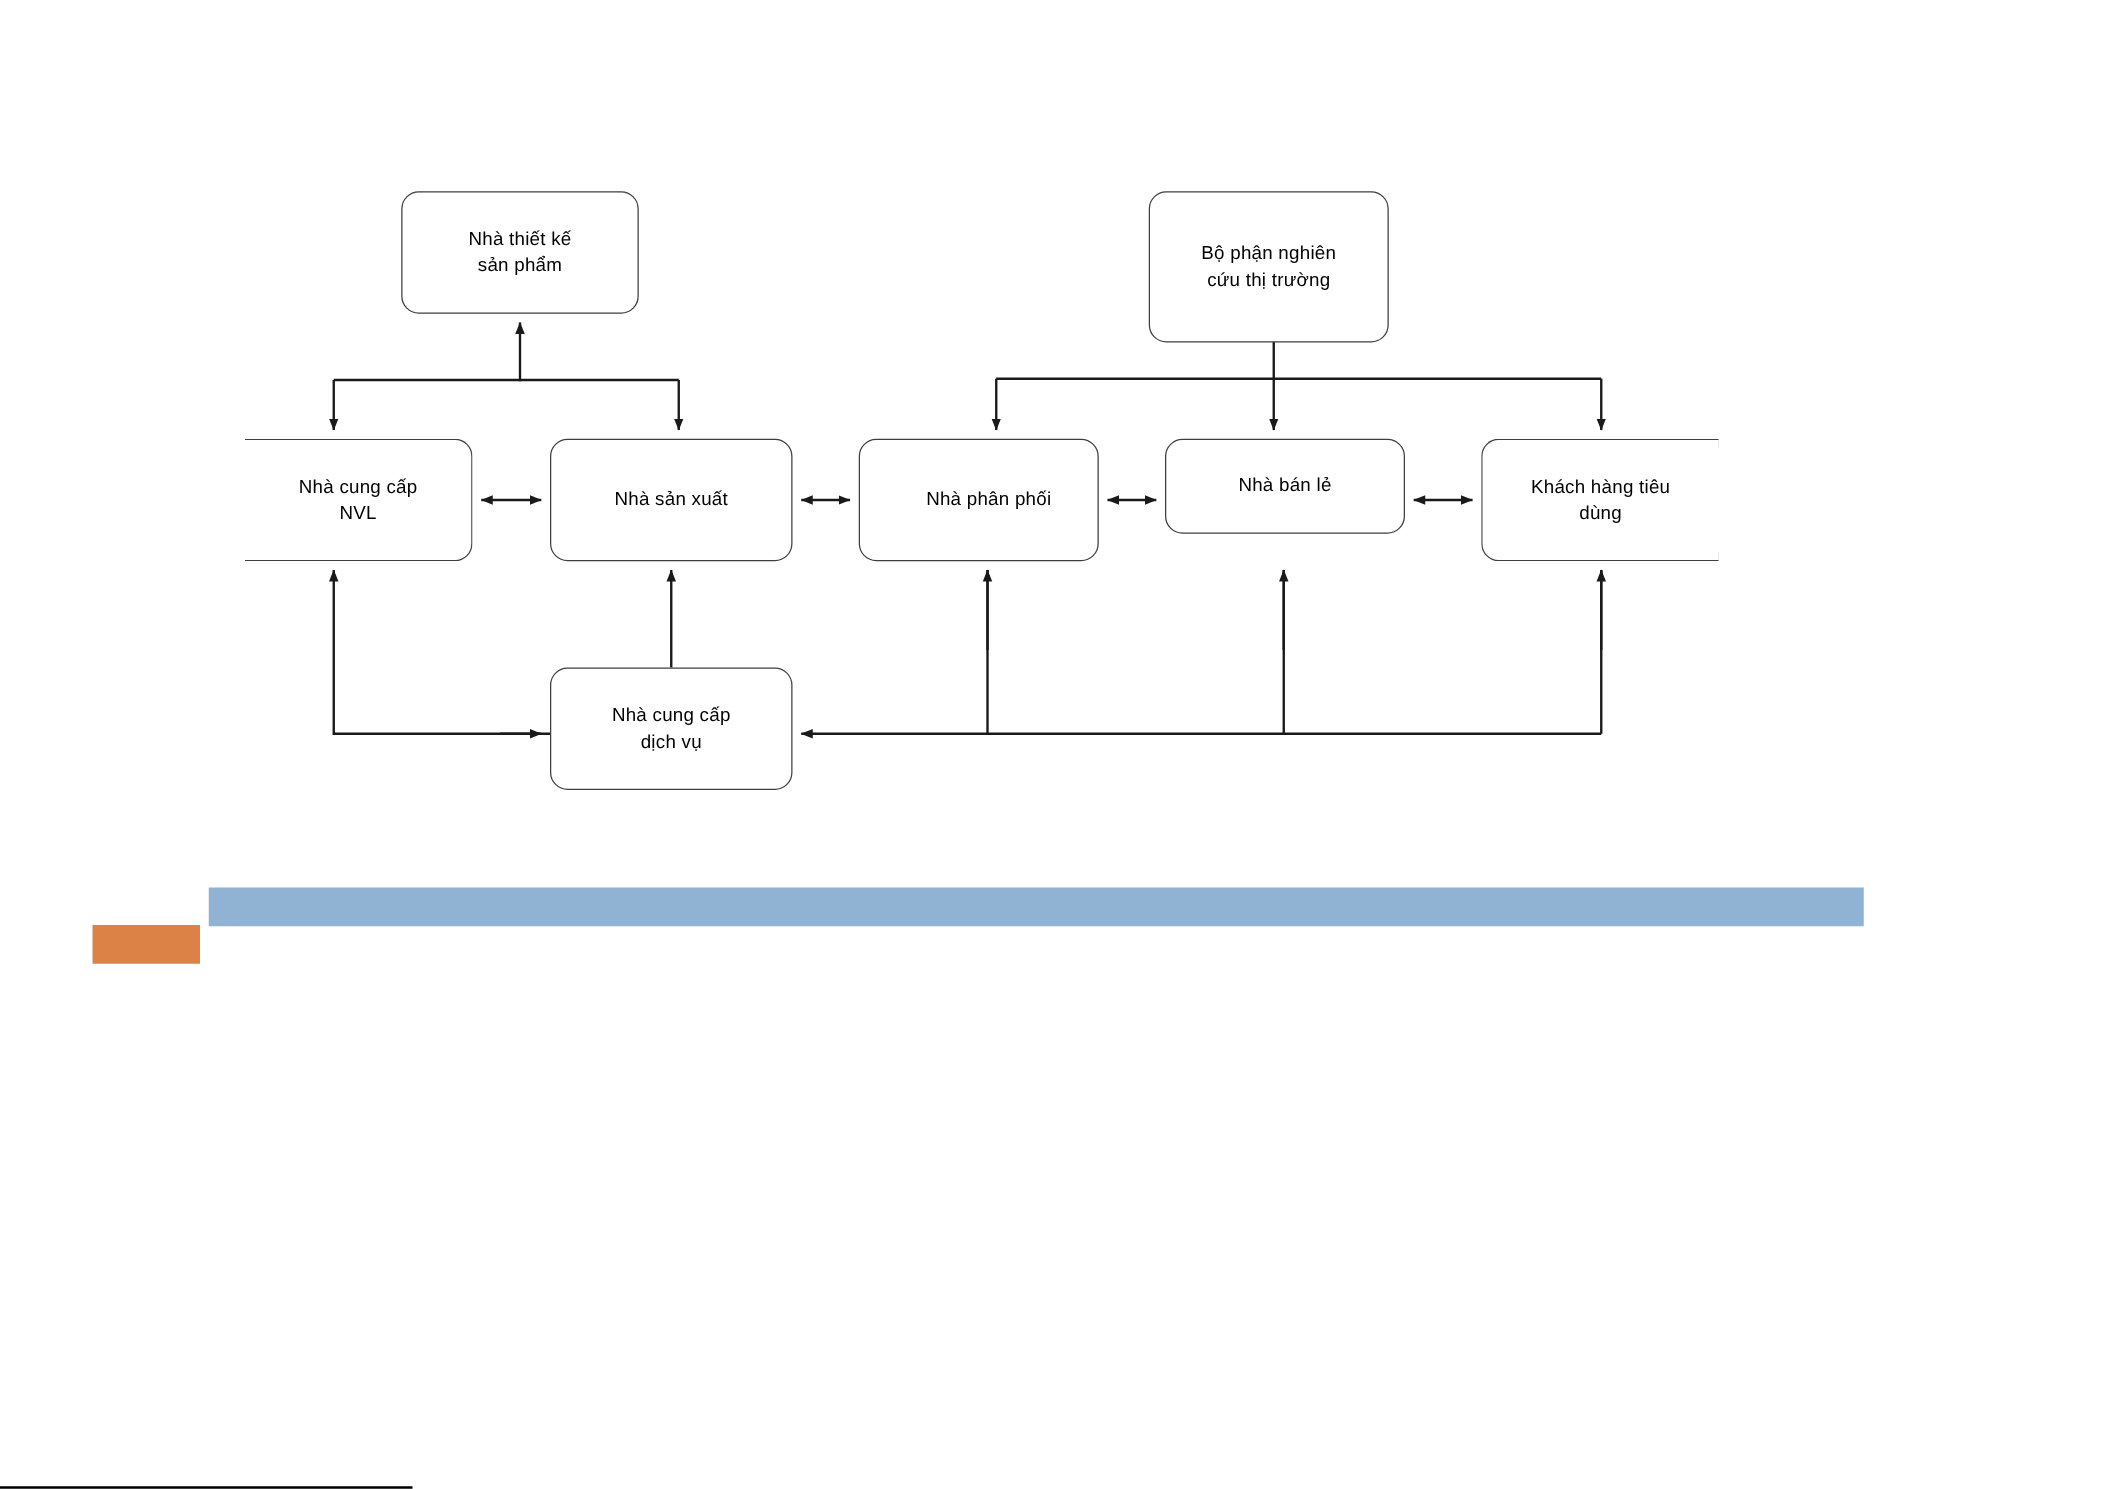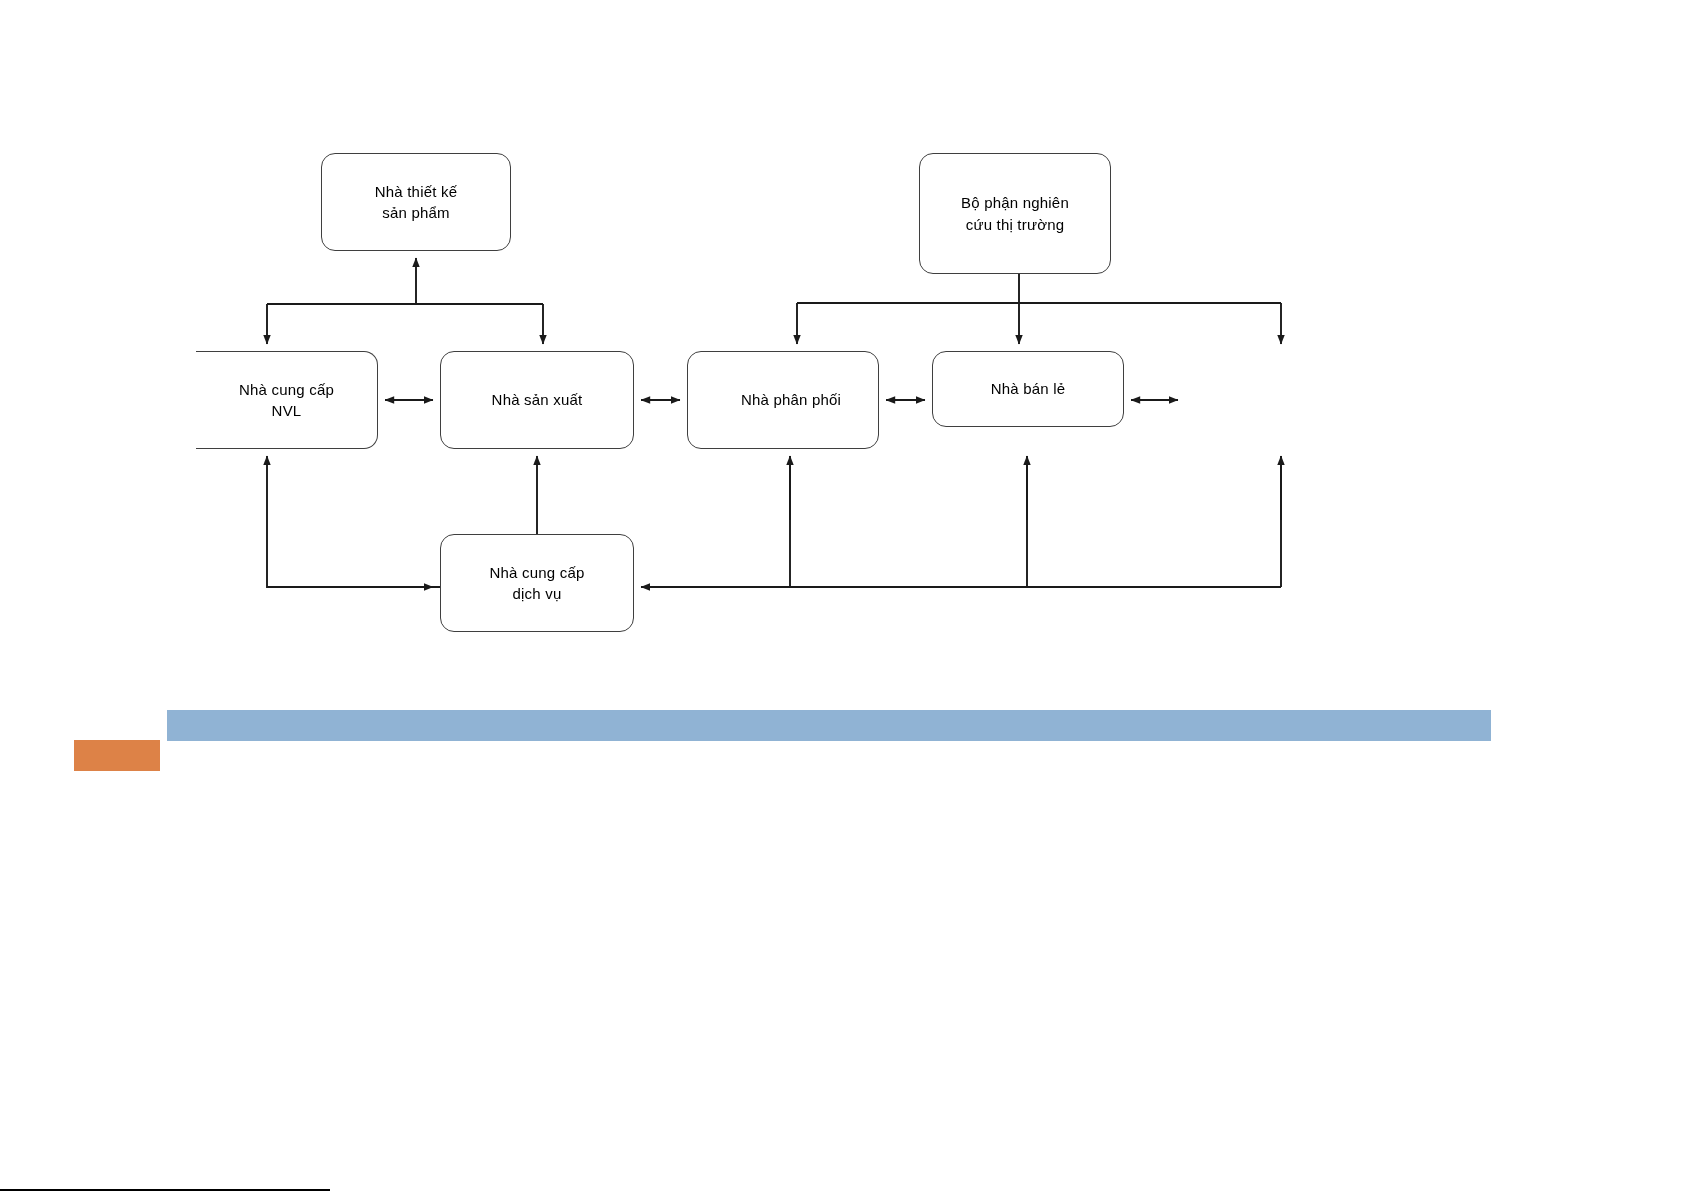--- a/index.html
+++ b/index.html
@@ -155,20 +155,24 @@
     </div>
 
     <div class="node" id="node-distributor" style="left: 687px; top: 351px; width: 192px; height: 98px; border-color: rgb(63, 63, 63); background: rgb(255, 255, 255); padding-left: 16px;">
       <span class="node-label">Nhà phân phối</span>
     </div>
 
     <div class="node" id="node-retailer" style="left: 932px; top: 351px; width: 192px; height: 76px; border-color: rgb(63, 63, 63); background: rgb(255, 255, 255);">
       <span class="node-label">Nhà bán lẻ</span>
     </div>
 
+    <div class="node clip-right" id="node-end-customer" style="left: 1185px; top: 351px; width: 190px; height: 98px; border-color: rgb(63, 63, 63); background: rgb(255, 255, 255);">
+      <span class="node-label">Khách hàng tiêu
+dùng</span>
+    </div>
 
     <div class="node" id="node-product-designer" style="left: 321px; top: 153px; width: 190px; height: 98px; border-color: rgb(63, 63, 63); background: rgb(255, 255, 255);">
       <span class="node-label">Nhà thiết kế
 sản phẩm</span>
     </div>
 
     <div class="node" id="node-market-research" style="left: 919px; top: 153px; width: 192px; height: 121px; border-color: rgb(63, 63, 63); background: rgb(255, 255, 255);">
       <span class="node-label">Bộ phận nghiên
 cứu thị trường</span>
     </div>

